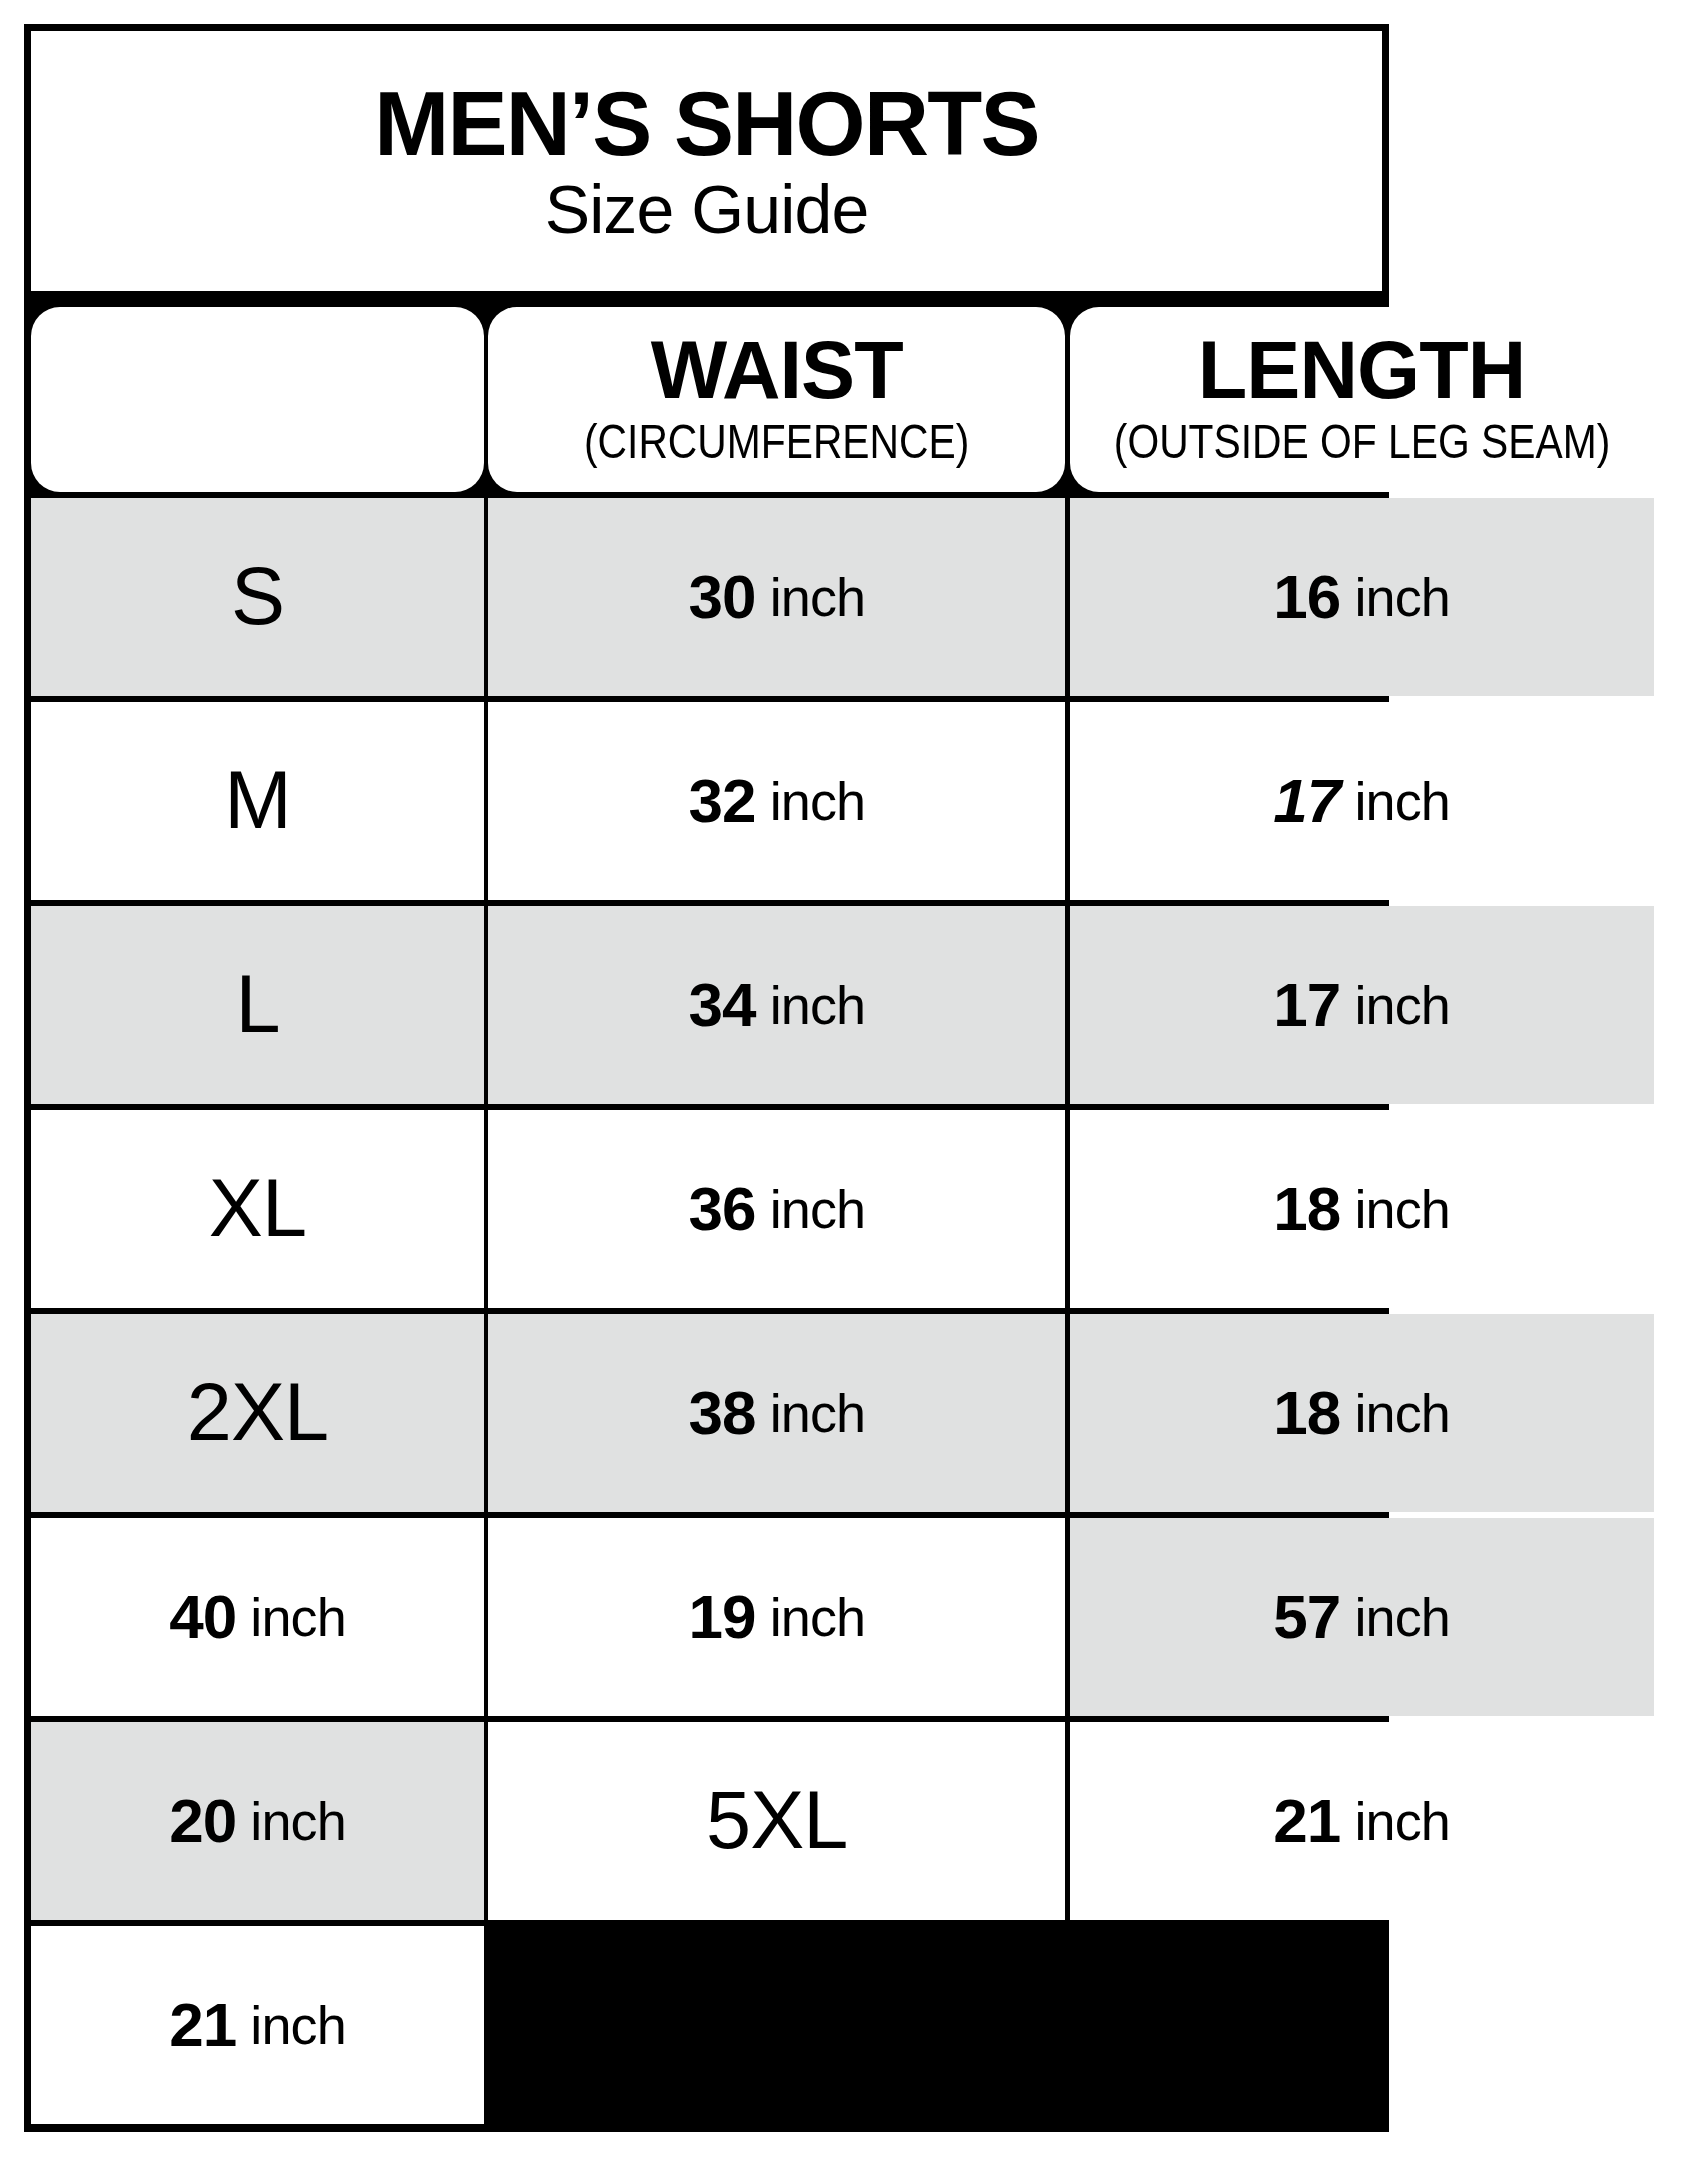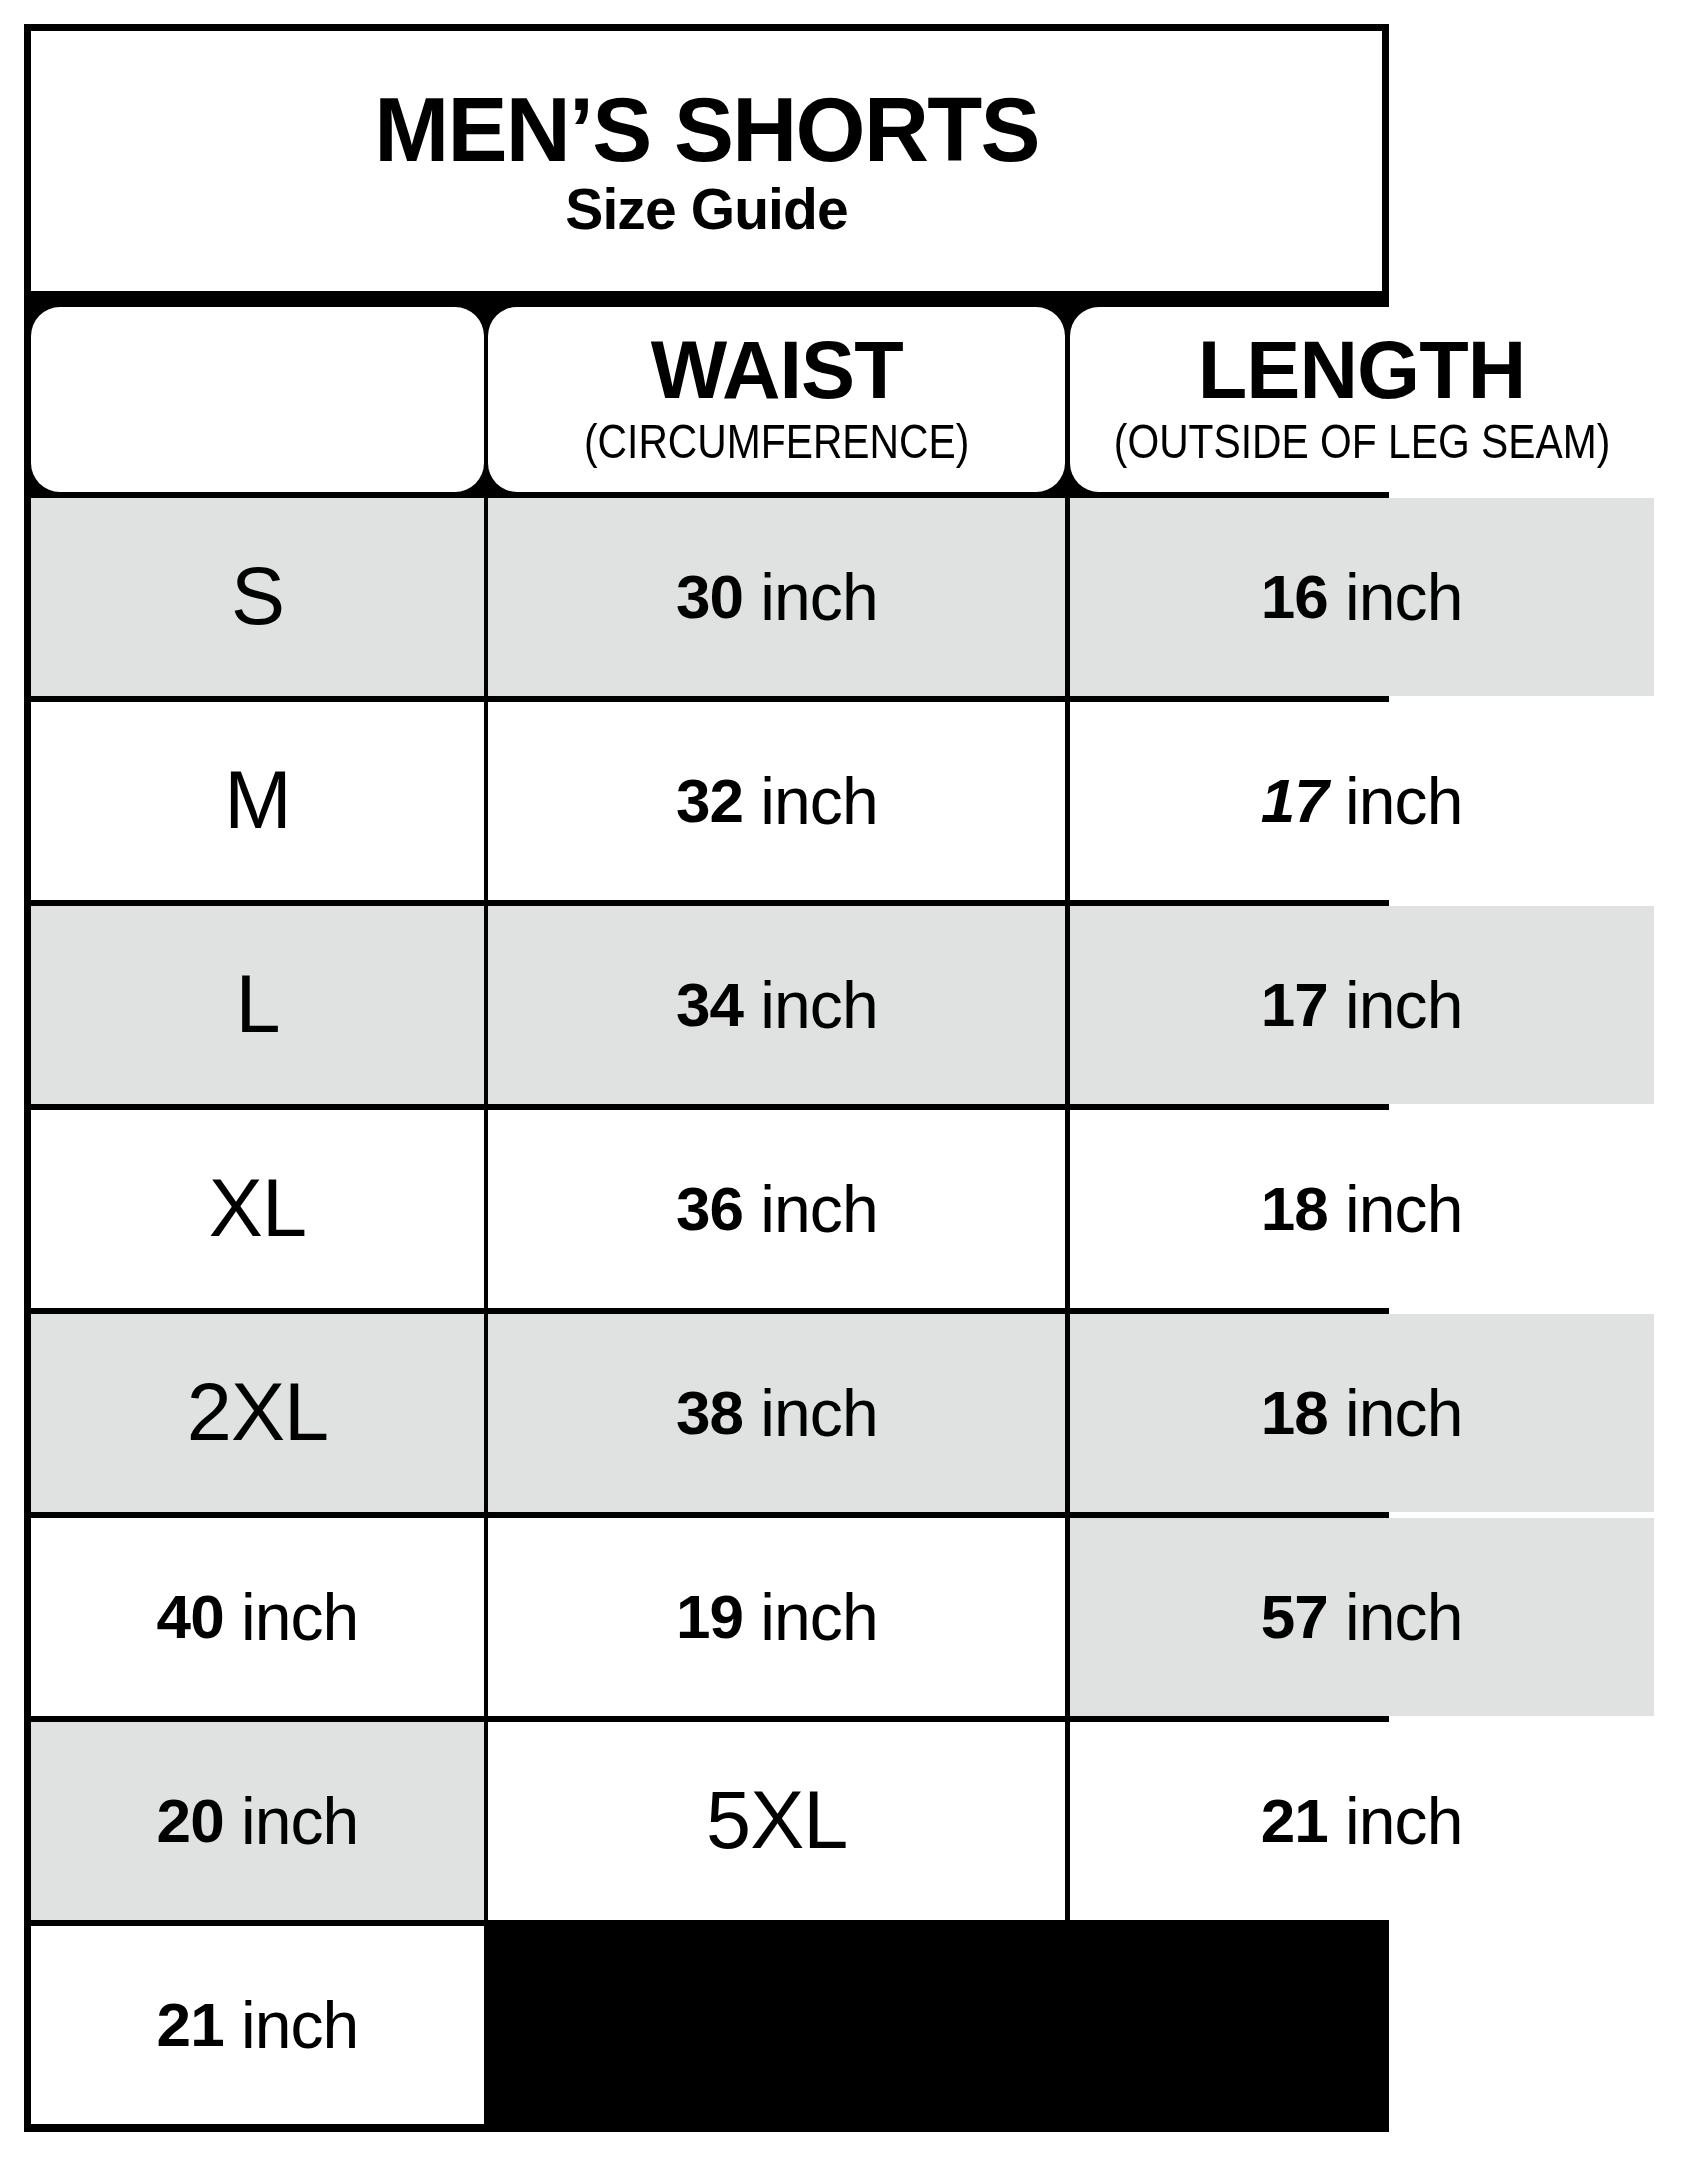--- a/index.html
+++ b/index.html
@@ -39,22 +39,22 @@
     justify-content: center;
     text-align: center;
   }
   .title-main {
     font-size: 90px;
     font-weight: 700;
     letter-spacing: -1.7px;
     line-height: 1.08;
   }
   .title-sub {
-    font-size: 57px;
-    font-weight: 700;
+    font-size: 68px;
+    font-weight: 400;
     letter-spacing: -0.9px;
     line-height: 1.08;
   }
   .title-bar {
     height: 15.6px;
     flex: none;
     background: var(--border);
   }
   .grid {
     flex: 1;
@@ -92,21 +92,21 @@
     font-weight: 400;
     letter-spacing: -0.9px;
   }
   .num {
     font-size: 62px;
     font-weight: 700;
     letter-spacing: -0.9px;
   }
   .num.italic { font-style: italic; }
   .unit {
-    font-size: 66px;
+    font-size: 54px;
     font-weight: 400;
     letter-spacing: -0.9px;
     margin-left: 0.26em;
   }
 </style>
 </head>
 <body>
 
 <div class="table-outer">
 

